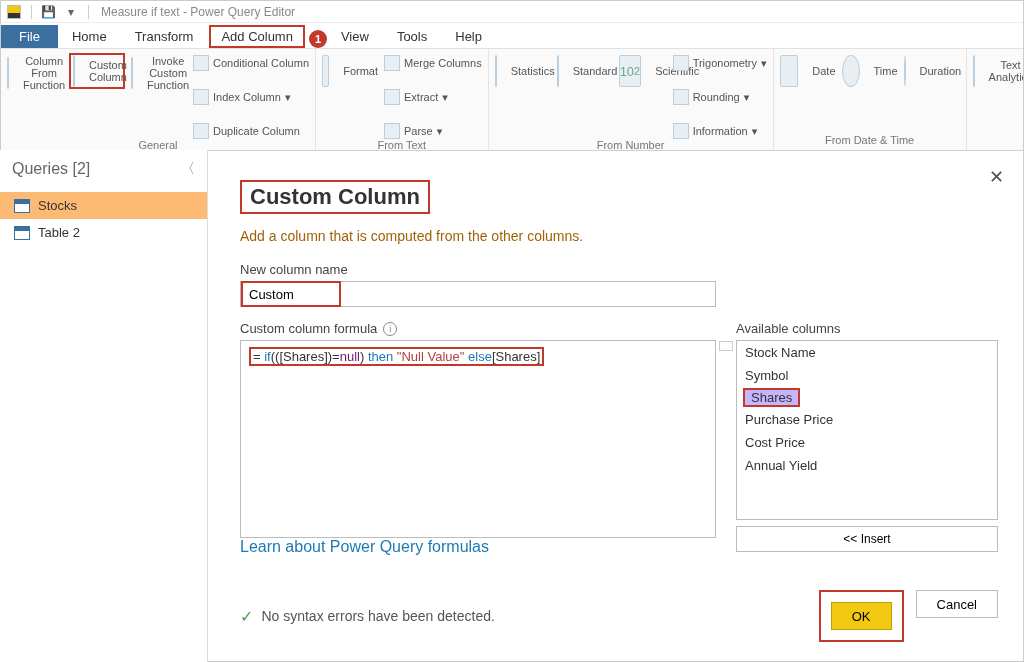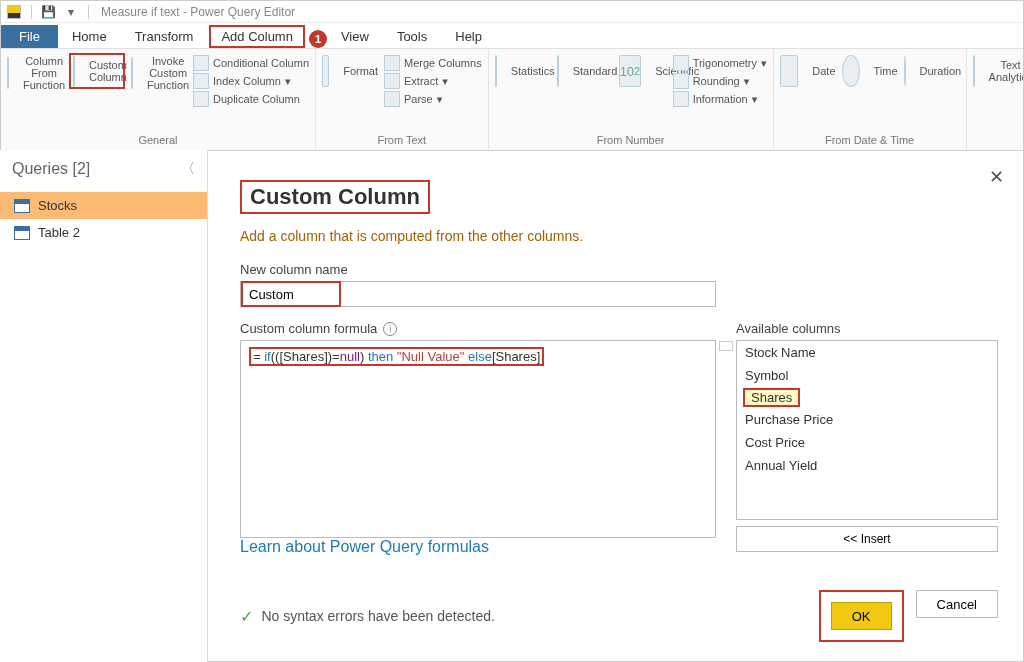--- a/index.html
+++ b/index.html
@@ -15,21 +15,21 @@
 .tab.file{background:#3b6fa0;color:#fff;padding:4px 18px}
 .tab.hl{border:2px solid #c0392b;padding:2px 10px;margin:0 2px}
 .badge{display:inline-flex;width:18px;height:18px;background:#c0392b;color:#fff;border-radius:50%;align-items:center;justify-content:center;font-size:11px;margin-left:2px;font-weight:600}
 .ribbon{display:flex;height:102px;border-bottom:1px solid #d0d0d0;background:#fafafa}
 .group{border-right:1px solid #e4e4e4;padding:4px 6px 2px;display:flex;flex-direction:column;justify-content:space-between}
 .group-label{font-size:11px;color:#777;text-align:center;padding-bottom:2px}
 .group-body{display:flex;gap:6px;flex:1;align-items:flex-start}
 .big-btn{display:flex;flex-direction:row;align-items:center;width:56px;text-align:center;font-size:11px;color:#555;gap:14px;padding-top:2px;cursor:pointer}
 .big-btn .ico{width:32px;height:32px;border:1px solid #b8cfe0;background:#e9eef3;border-radius:2px}
 .big-btn.hl{border:2px solid #c0392b;padding:0 2px}
-.small-list{display:flex;flex-direction:column;gap:2px;font-size:11px;color:#555;padding-top:2px}
+.small-list{display:flex;flex-direction:column;gap:18px;font-size:11px;color:#555;padding-top:2px}
 .small-list .row{display:flex;align-items:center;gap:4px;cursor:pointer;white-space:nowrap}
 .small-list .ico-s{width:16px;height:16px;border:1px solid #b8cfe0;background:#e9eef3}
 .queries{position:absolute;top:150px;left:0;width:208px;bottom:0;border-right:1px solid #ddd;background:#fff}
 .queries-hdr{display:flex;justify-content:space-between;align-items:center;padding:10px 12px;font-size:16px;color:#666}
 .queries-hdr .chev{font-size:14px;color:#888}
 .qlist{padding:4px 0}
 .qitem{display:flex;align-items:center;gap:8px;padding:6px 14px;font-size:13px;color:#333;cursor:pointer}
 .qitem.sel{background:#fdba74}
 .table-ico{width:16px;height:14px;border:1px solid #3b6fa0;background:linear-gradient(180deg,#3b6fa0 30%,#fff 30%);display:inline-block}
 .dialog{position:absolute;top:158px;left:220px;right:6px;bottom:6px;background:#fff;padding:12px 20px}
@@ -42,21 +42,21 @@
 .input-wrap{border:1px solid #bbb;width:476px;height:26px;display:flex;align-items:center}
 .cols-row{display:flex;gap:20px;align-items:flex-start;margin-top:14px}
 .formula-box{width:476px;height:198px;border:1px solid #bbb;padding:6px 8px;font-family:Consolas,monospace;font-size:13px;color:#333;position:relative}
 .formula-hl{border:2px solid #c0392b;display:inline-block;padding:0 2px;white-space:pre}
 .kw{color:#1e7ab3}.lit{color:#701a75}.str{color:#b34040}
 .scroll-stub{position:absolute;right:-18px;top:0;width:14px;height:10px;border:1px solid #ccc}
 .avail{flex:1}
 .avail-list{border:1px solid #bbb;height:180px;overflow:auto}
 .avail-item{padding:4px 8px;font-size:13px;color:#333;cursor:pointer}
 .avail-item.hl{border:2px solid #c0392b;display:inline-block;margin:1px 6px;padding:0 6px;background:#eee}
-.avail-item.sel{background:#fef9c3}
+.avail-item.sel{background:#c4b5fd}
 .insert-btn{width:100%;height:26px;border:1px solid #bbb;background:#fff;font-size:12px;margin-top:6px;cursor:pointer}
 .link{color:#1e7ab3;font-size:16px;display:inline-block;cursor:pointer}
 .status-row{display:flex;justify-content:space-between;align-items:center;margin-top:34px}
 .status{display:flex;align-items:center;gap:8px;color:#555;font-size:14px}
 .check{color:#4a9d4a;font-size:16px}
 .btns{display:flex;gap:12px}
 .btn{height:28px;padding:0 20px;border:1px solid #bbb;background:#fff;font-size:13px;cursor:pointer}
 .btn.ok{background:#f2c811;border:1px solid #c0a000}
 .btn-hl{border:2px solid #c0392b;padding:10px;display:inline-block}
 .info-ico{width:14px;height:14px;border:1px solid #888;border-radius:50%;display:inline-flex;align-items:center;justify-content:center;font-size:9px;color:#888}

